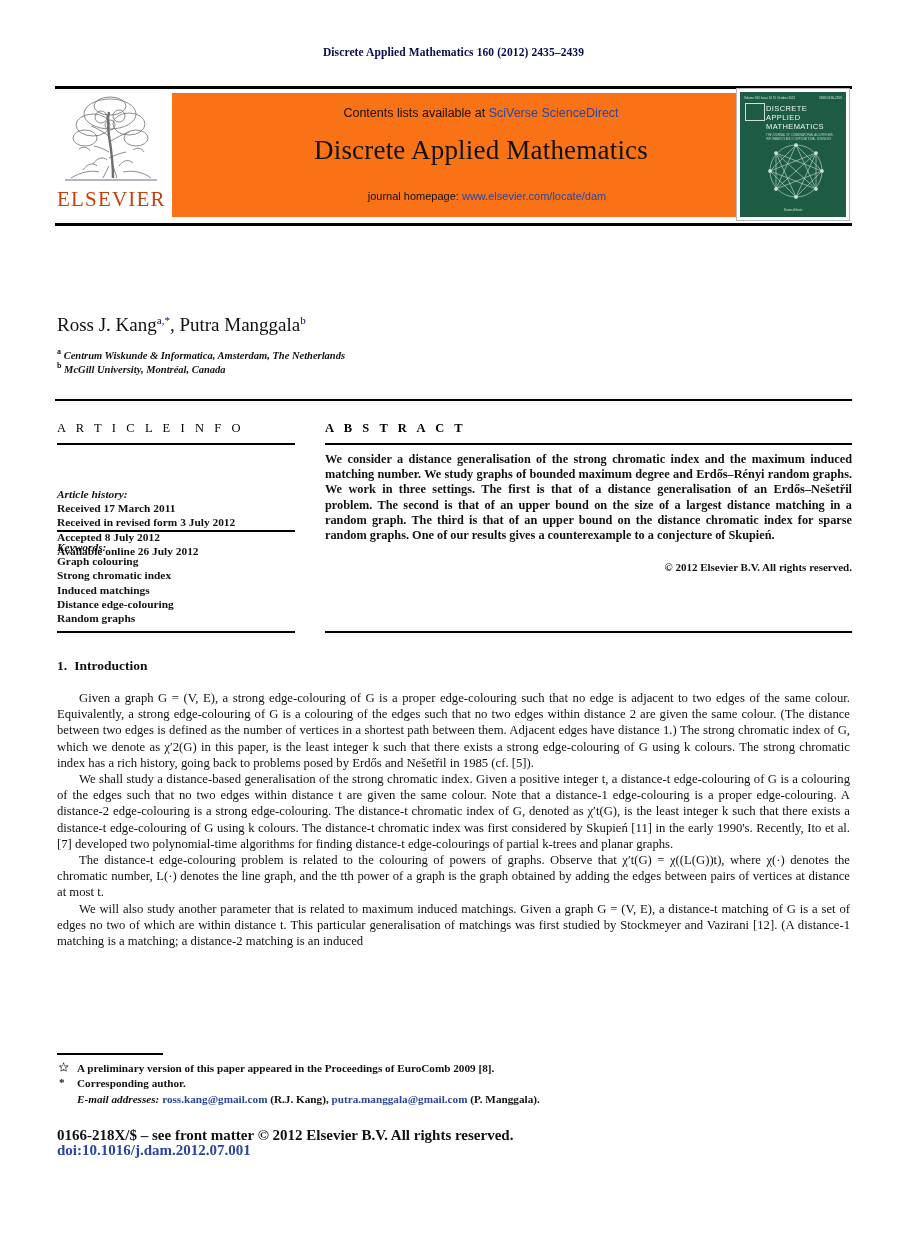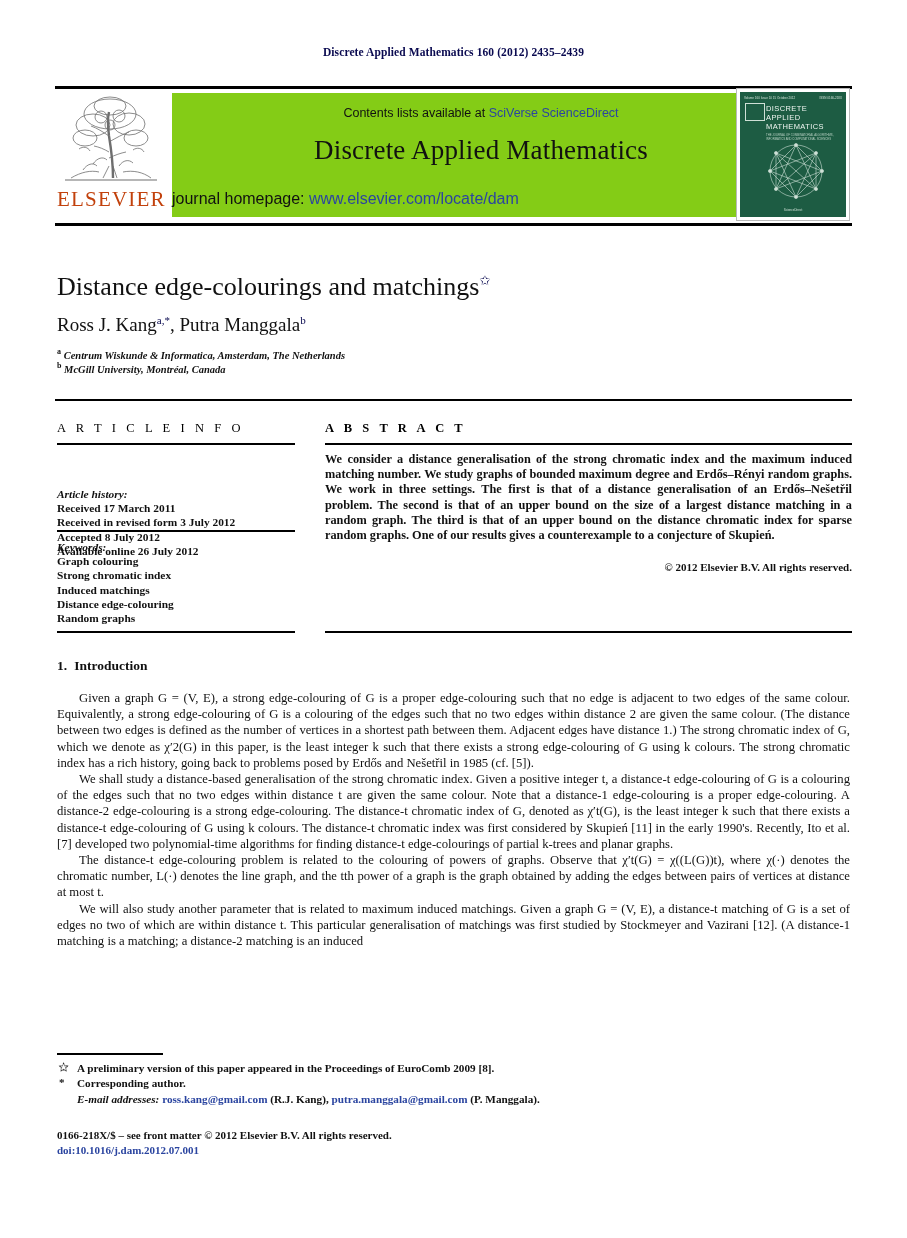--- a/index.html
+++ b/index.html
@@ -79,21 +79,21 @@
     font-size: 21px;
     letter-spacing: 1.2px;
     color: #c2410c;
   }
   .banner {
     position: absolute;
     left: 117px;
     top: 7px;
     width: 618px;
     height: 124px;
-    background: #84cc16;
+    background: #f97316;
   }
   .banner-line1 {
     position: absolute;
     left: 0; right: 0;
     top: 13px;
     text-align: center;
     font-family: "Liberation Sans", sans-serif;
     font-size: 12.5px;
     color: #111;
   }
@@ -105,24 +105,25 @@
     left: 0; right: 0;
     top: 42px;
     text-align: center;
     font-family: "Liberation Serif", serif;
     font-size: 27px;
     color: #111;
     letter-spacing: 0.2px;
   }
   .banner-line3 {
     position: absolute;
-    left: 0; right: 0;
+    left: 12px; right: 0;
     top: 97px;
+    text-align: center;
     font-family: "Liberation Sans", sans-serif;
-    font-size: 16px;
+    font-size: 11px;
     color: #111;
   }
   .banner-line3 .hp-link {
     color: #2b45a0;
   }
   .cover-thumb {
     position: absolute;
     left: 681px;
     top: 2px;
     width: 114px;
@@ -412,21 +413,21 @@
   }
 
   
   .imprint {
     position: absolute;
     left: 57px;
     top: 1128px;
     width: 790px;
     font-family: "Liberation Serif", serif;
     font-weight: bold;
-    font-size: 11px;
+    font-size: 15px;
     line-height: 15.4px;
     color: #111;
   }
   .doi {
     color: #2b45a0;
   }
 </style>
 </head>
 <body>
 
@@ -507,23 +508,20 @@
               <path d="M56 11 L56 47 L16 11 L16 47 Z"></path>
               <path d="M36 3 L56 47 M36 3 L16 47 M62 29 L16 11 M62 29 L16 47 M10 29 L56 11 M10 29 L56 47 M36 55 L56 11 M36 55 L16 11"></path>
             </g>
           </svg>
         </div>
         <div class="cover-foot">ScienceDirect</div>
       </div>
     </div>
   </div>
 
-  <div class="title">
-    <span>Distance edge-colourings and matchings</span><span class="dagger">✩</span>
-  </div>
 
   <div class="authors">
     <span>Ross J. Kang</span><sup>a,*</sup>,
     <span>Putra Manggala</span><sup>b</sup>
   </div>
 
   <div class="affil affil-a">
     <sup>a</sup>
     <span>Centrum Wiskunde &amp; Informatica, Amsterdam, The Netherlands</span>
   </div>

